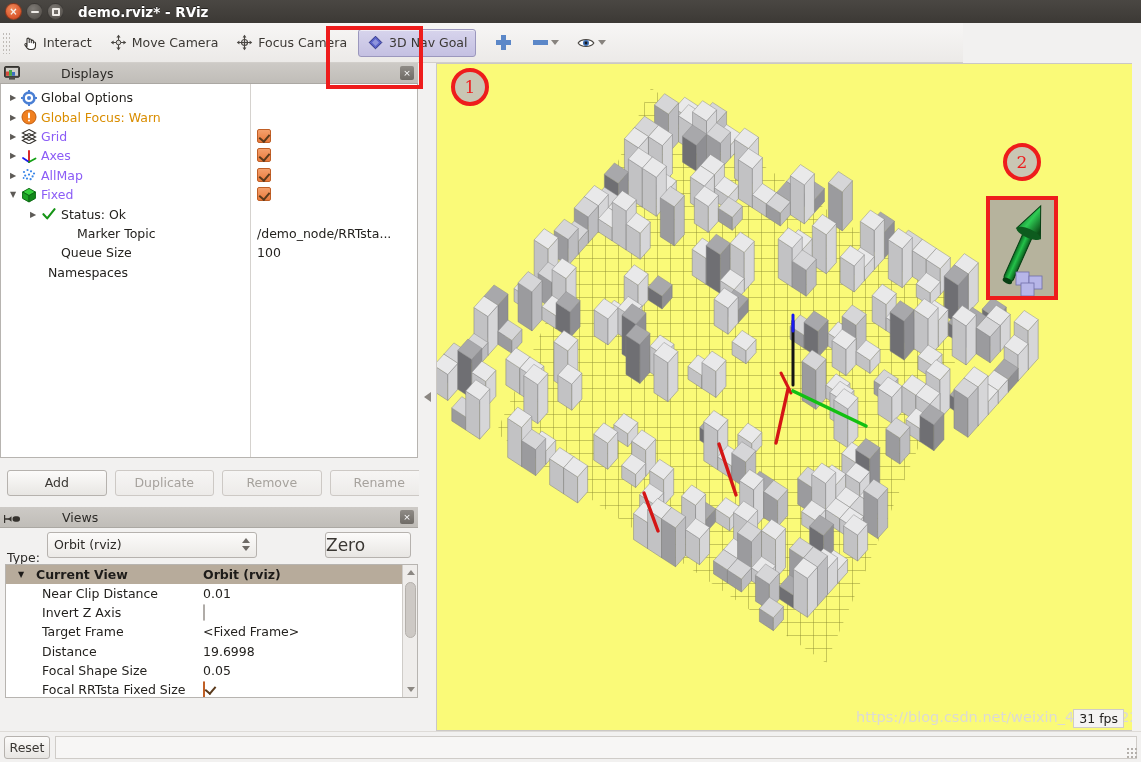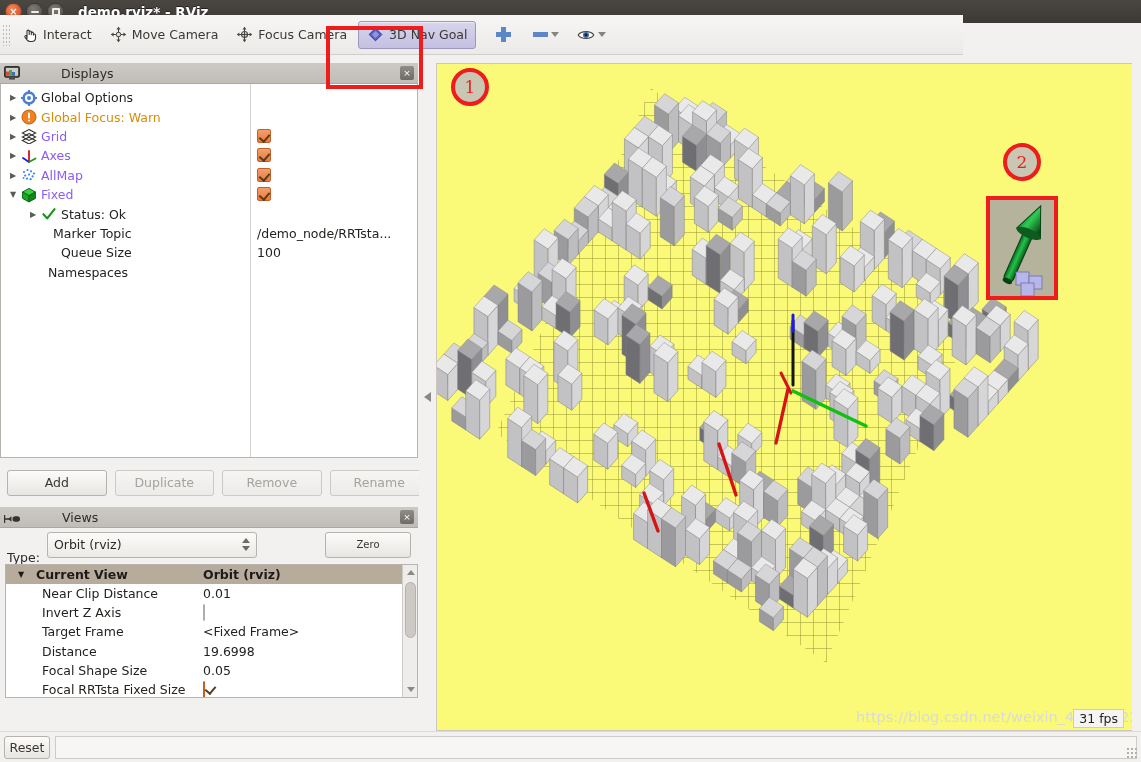--- a/index.html
+++ b/index.html
@@ -37,21 +37,21 @@
   .wbtn.max .g { width:8px; height:8px; border:2px solid #efece8; border-radius:1px;}
   #wintitle {
     margin-left: 14px;
     color: #ffffff; font-size: 13.5px; font-weight: bold;
     text-shadow: 0 -1px 0 rgba(0,0,0,.5);
     font-family: "DejaVu Sans", sans-serif;
   }
 
   
   #toolbar {
-    position: absolute; left:0; top:15px; width:963px; height:40px;
+    position: absolute; left:0; top:23px; width:963px; height:40px;
     background: linear-gradient(to bottom,#f7f6f5,#eceae8);
     border-bottom: 1px solid #d2cfcb;
     display:flex; align-items:center;
   }
   .tgrip {
     width: 9px; height: 22px; margin-left:2px; margin-right:1px;
     background-image: radial-gradient(#b9b5b0 36%, transparent 38%);
     background-size: 3px 4px;
     opacity:.9;
   }
@@ -143,21 +143,21 @@
     display:flex;align-items:center;padding:0 6px;font-size:12.5px;color:#2c2a27;
     position:relative;
   }
   .spin{margin-left:auto;display:flex;flex-direction:column;gap:3px;}
   .spin i{display:block;width:0;height:0;border-left:4px solid transparent;border-right:4px solid transparent;}
   .spin i.u{border-bottom:5px solid #6e6a66;}
   .spin i.d{border-top:5px solid #6e6a66;}
   .zerobtn{
     position:absolute;right:7px;top:4px;width:86px;height:26px;border-radius:3px;
     background:linear-gradient(to bottom,#fcfbfa,#e8e6e3);border:1px solid #b6b2ae;
-    font-size:10px;color:#3a3733;text-align:center;line-height:24px;
+    font-size:17px;color:#3a3733;line-height:24px;
   }
   #viewtable{
     position:absolute;left:5px;top:57px;width:413px;height:134px;
     background:#fff;border:1px solid #b7b4b0;overflow:hidden;
   }
   .vhead{display:flex;height:19px;background:#b7ab9b;align-items:center;font-weight:bold;font-size:12.5px;color:#1d1b19;}
   .vhead .c1{width:197px;display:flex;align-items:center;}
   .vhead .c2{flex:1;}
   .vrow{display:flex;height:19.2px;align-items:center;font-size:12.5px;color:#24221f;}
   .vrow .c1{width:197px;padding-left:36px;}
@@ -422,21 +422,21 @@
               <span class="tlabel blue">Fixed</span>
               <span class="cbx"></span>
             </div>
             <div class="trow" style="padding-left: 24px;">
               <span class="tarrow">▶</span>
               <span class="ticn"><svg width="16" height="16" viewBox="0 0 16 16">
                   <path d="M2.4 8.2 L6.2 12.4 L13.6 3.2" fill="none" stroke="#169416" stroke-width="2.1" stroke-linecap="round" stroke-linejoin="round"></path>
                 </svg></span>
               <span class="tlabel plain">Status: Ok</span>
             </div>
-            <div class="trow" style="padding-left: 16px;">
+            <div class="trow" style="padding-left: 40px;">
               <span class="tarrow"></span>
               <span class="ticn"></span>
               <span class="tlabel plain">Marker Topic</span>
               <span class="tval">/demo_node/RRTsta...</span>
             </div>
             <div class="trow" style="padding-left: 24px;">
               <span class="tarrow"></span>
               <span class="ticn"></span>
               <span class="tlabel plain">Queue Size</span>
               <span class="tval">100</span>

